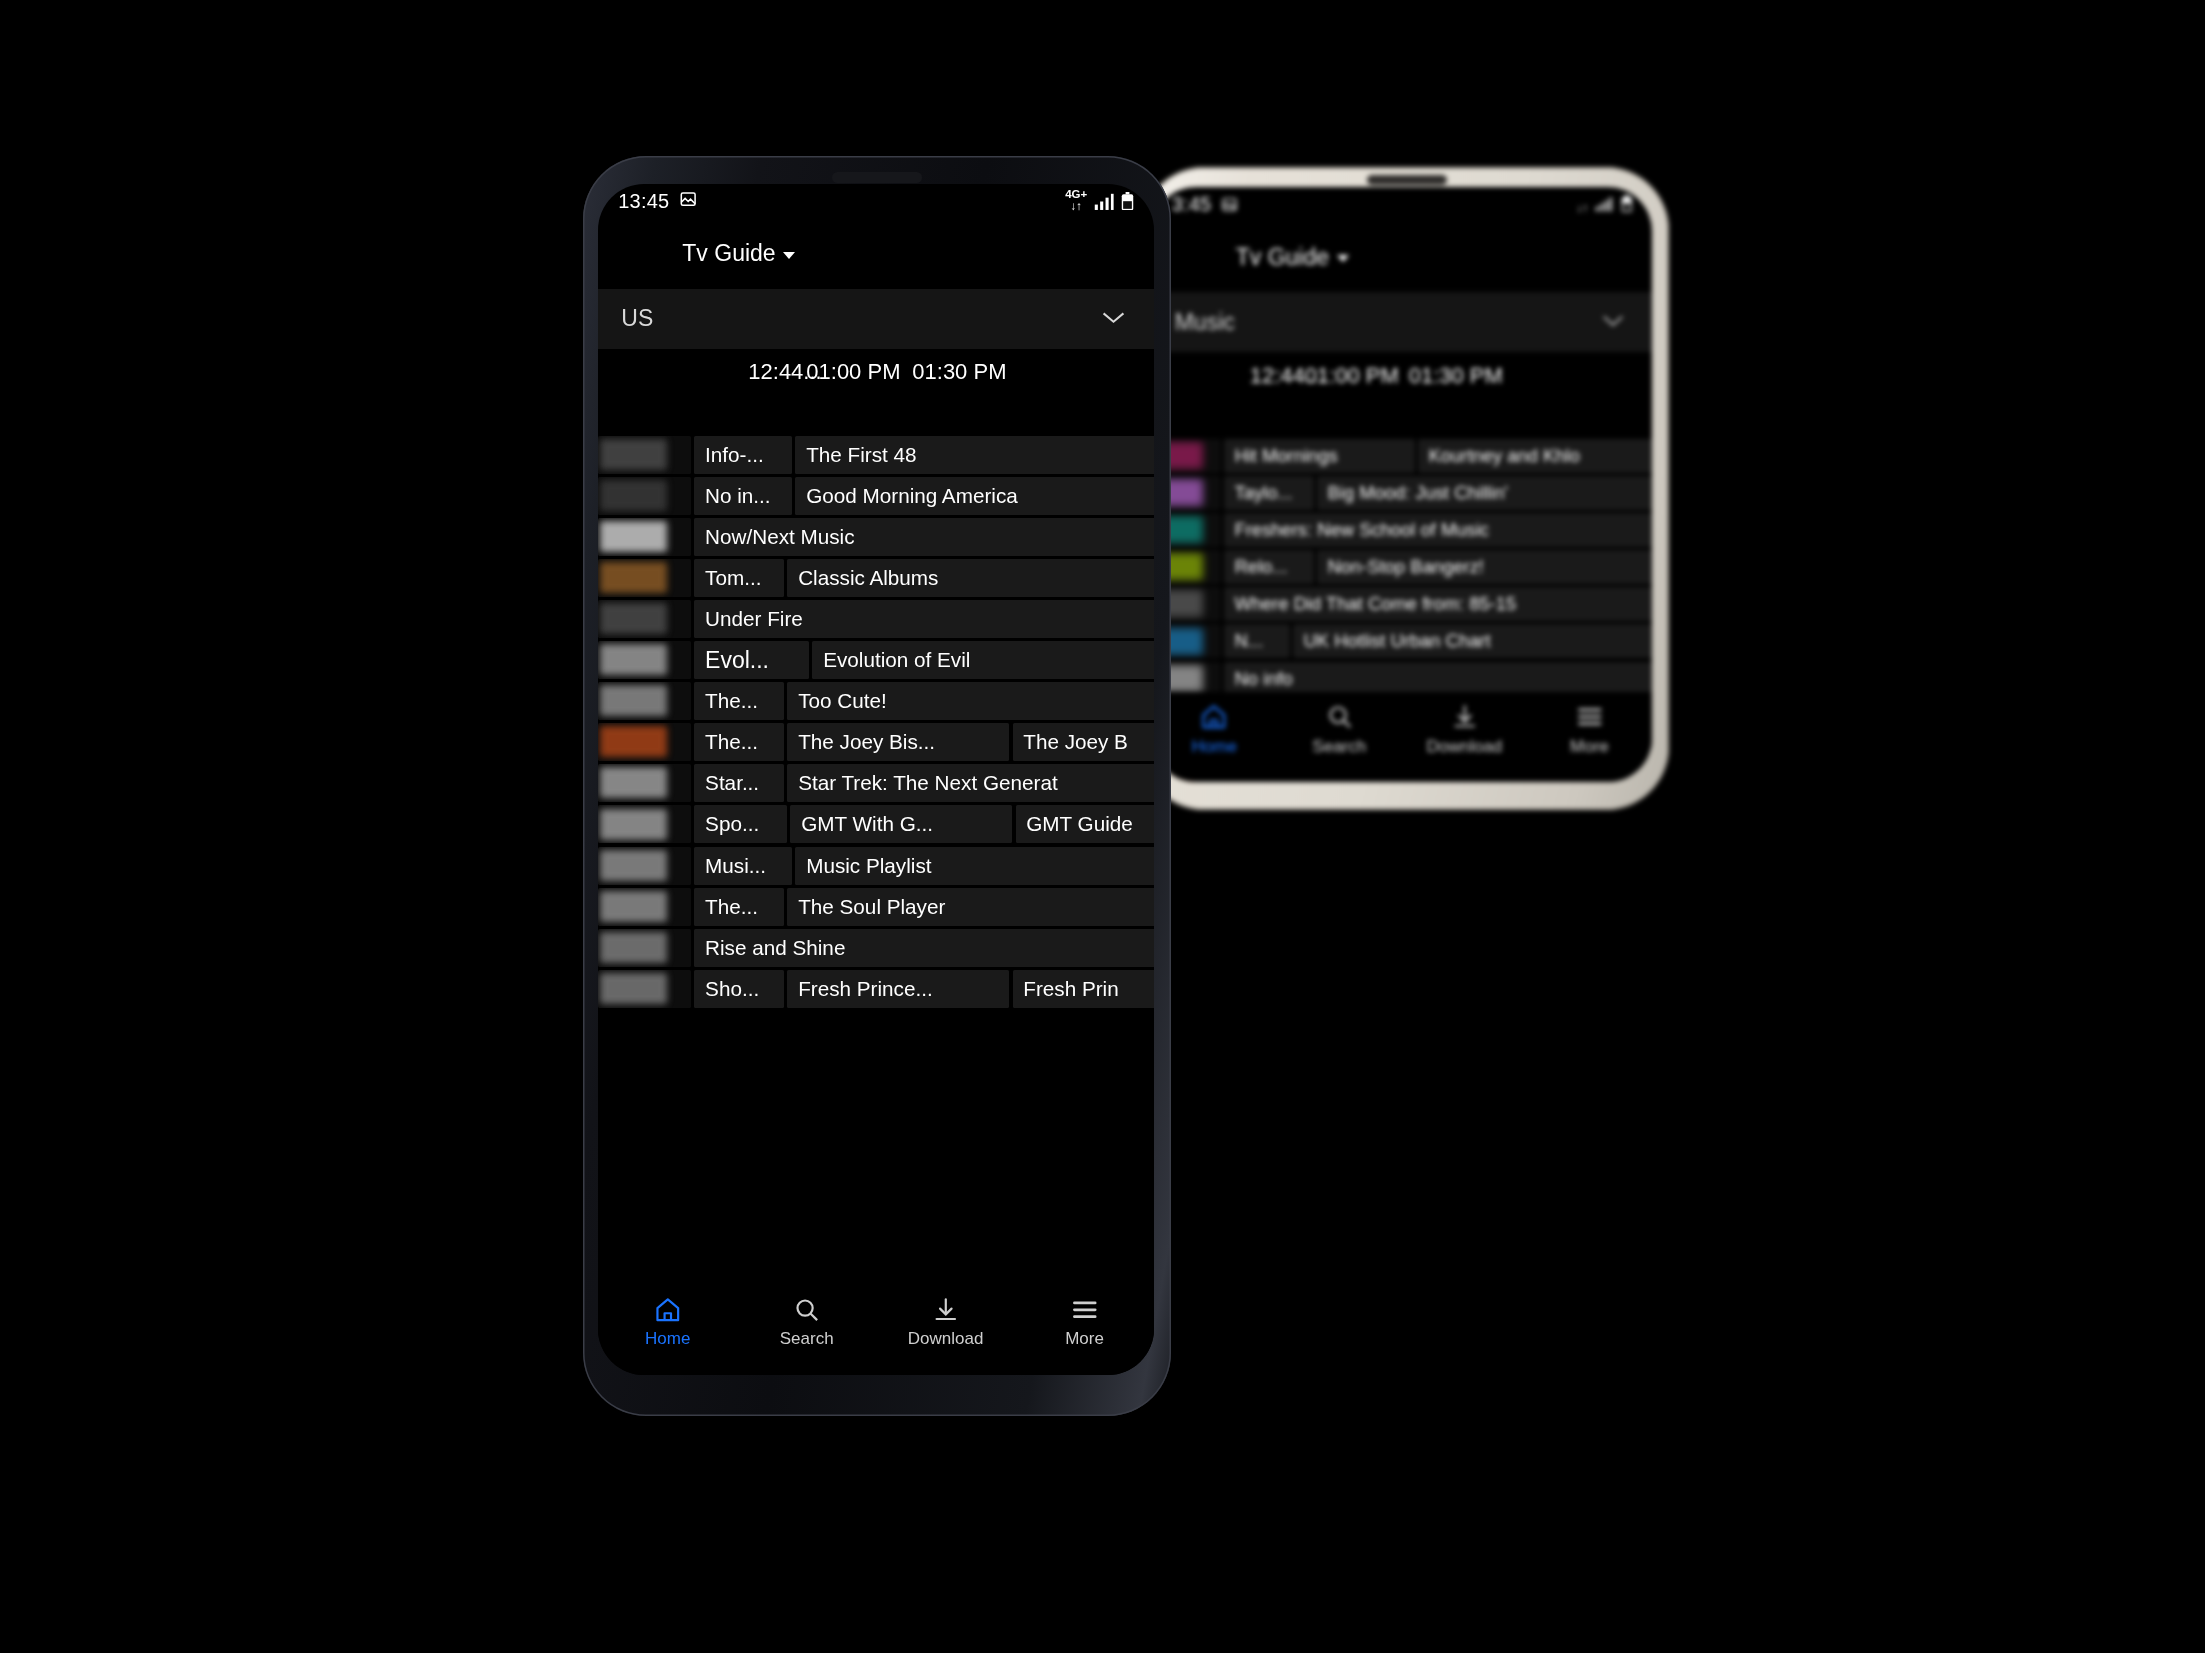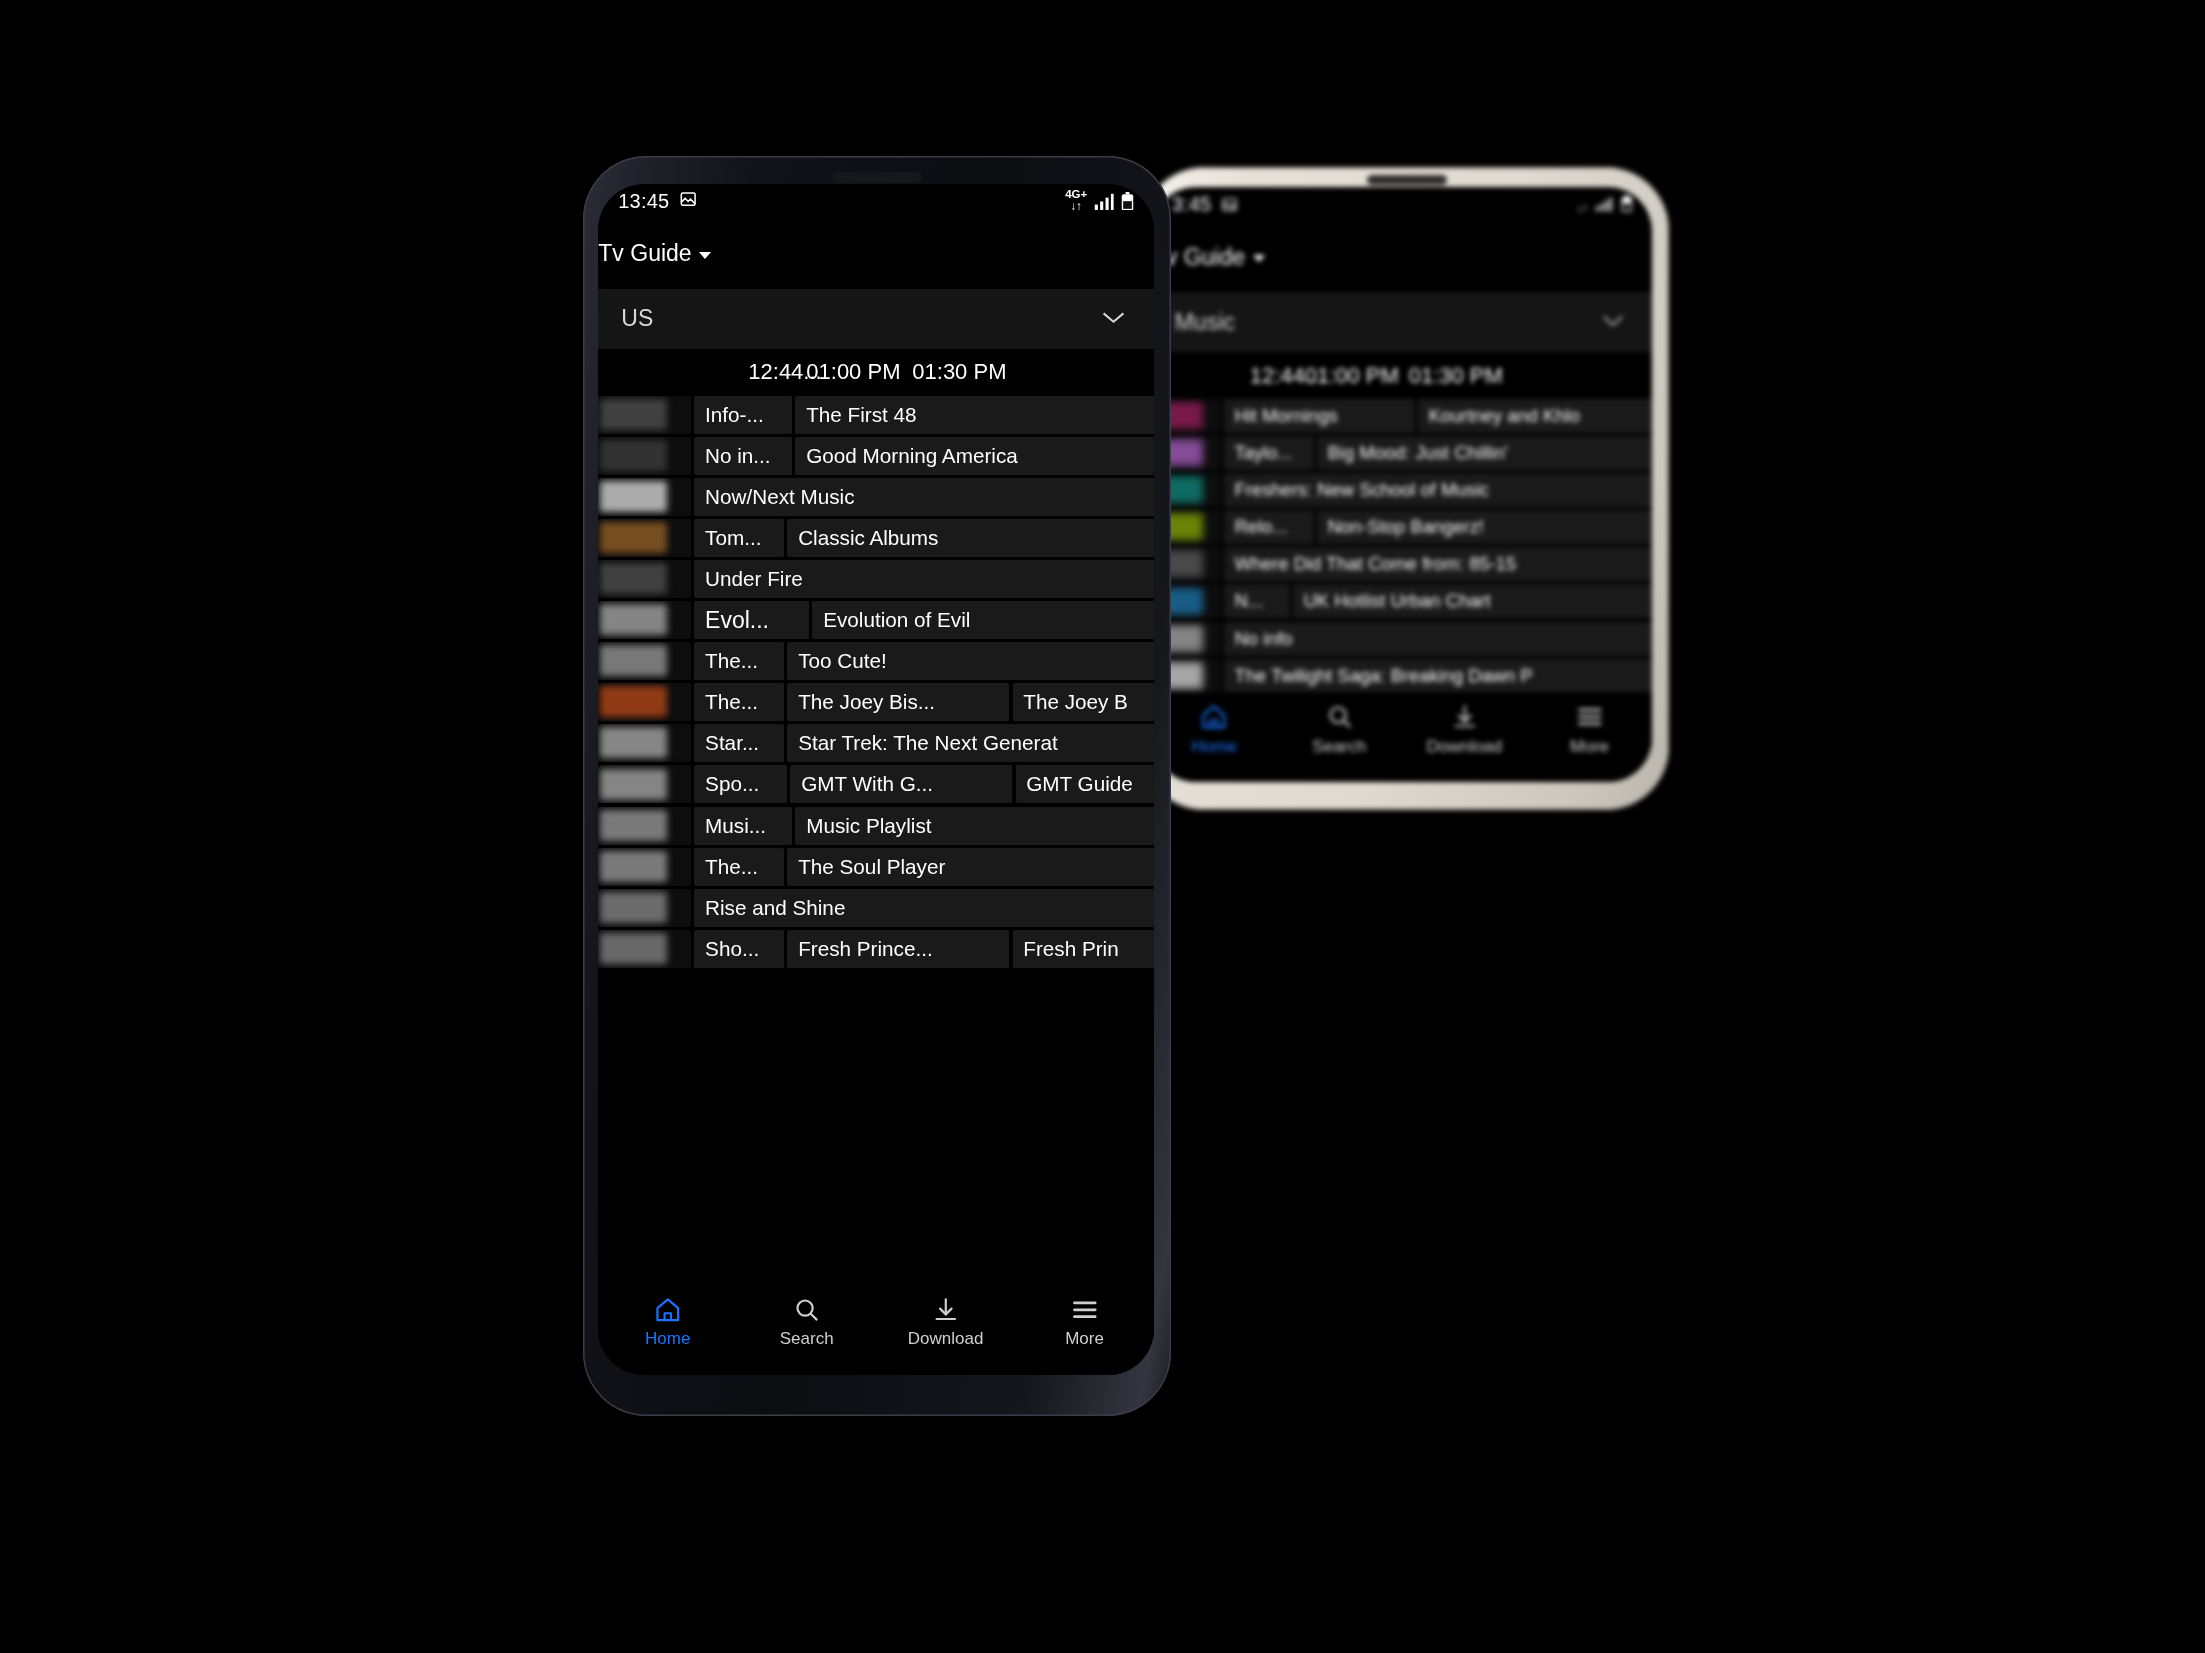--- a/index.html
+++ b/index.html
@@ -57,21 +57,21 @@
   }
   .sb-left { display:flex; align-items:center; gap:9.2px; }
   .sb-time { font-size: 20px; letter-spacing:0.2px; }
   .sb-right { display:flex; align-items:flex-end; gap:6.9px; }
   .net-label { display:flex; flex-direction:column; align-items:center; line-height:1; }
   .net-label .g { font-size: 11.5px; font-weight:700; }
   .net-label .ar { font-size: 11.5px; margin-top:0.8px; }
 
   .appbar { height: 70px; display:flex; align-items:center; }
   .appbar .title {
-    color:#fff; font-size: 23px; 
+    color:#fff; font-size: 23px; margin-left: 84px;
     display:flex; align-items:center; gap:7.7px;
   }
   .caret-down {
     width:0;height:0;border-left:6.9px solid transparent;border-right:6.9px solid transparent;
     border-top:7.7px solid #fff; margin-top:3.1px;
   }
 
   .region-row {
     height: 60px; background:#151515;
     display:flex; align-items:center; justify-content:space-between;
@@ -80,21 +80,21 @@
   .region-row .label { color:#d8d8d8; font-size:23px; }
 
   .timebar {
     height: 47px; background:#000; color:#fff;
     display:flex; align-items:center; font-size: 22px;
     position:relative;
   }
   .timebar .slot { position:absolute; }
 
   
-  .guide { position:relative; }
+  .guide { position:relative;margin-top:40px; }
   .row { display:flex; height: 38px; margin-bottom: 3.1px; align-items:stretch; }
   .logo {
     width: 93px; flex:none; margin-right: 3.1px;
     background:#0d0d0d; border-radius:1.5px; position:relative; overflow:hidden;
   }
   .logo .art {
     position:absolute; left:1.5px; top:3.1px; width: 66px; height: 32px;
     border-radius:2.3px; filter: blur(3.8px); opacity:.85;
   }
   .cells { display:flex; flex:1; gap:3.1px; min-width:0; }

